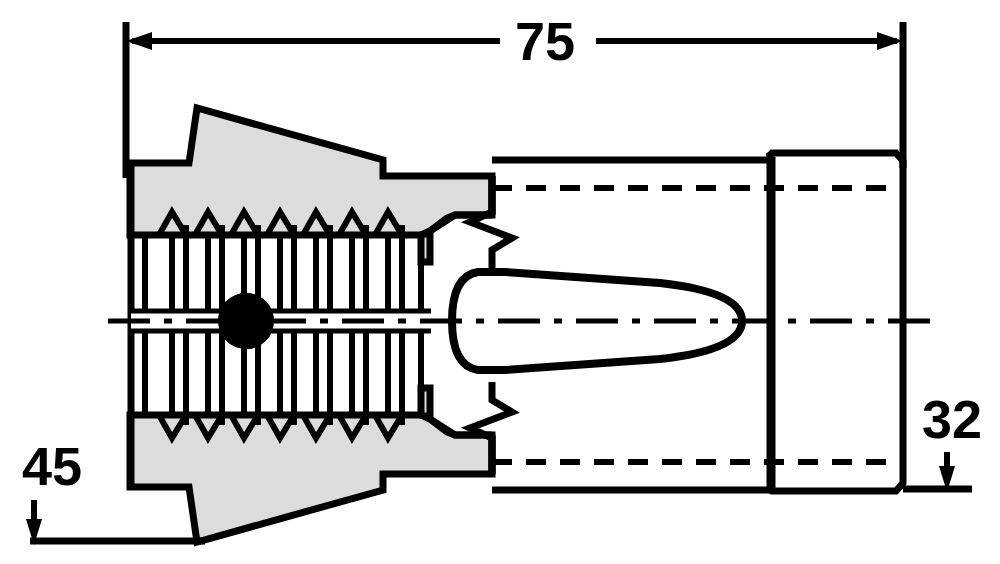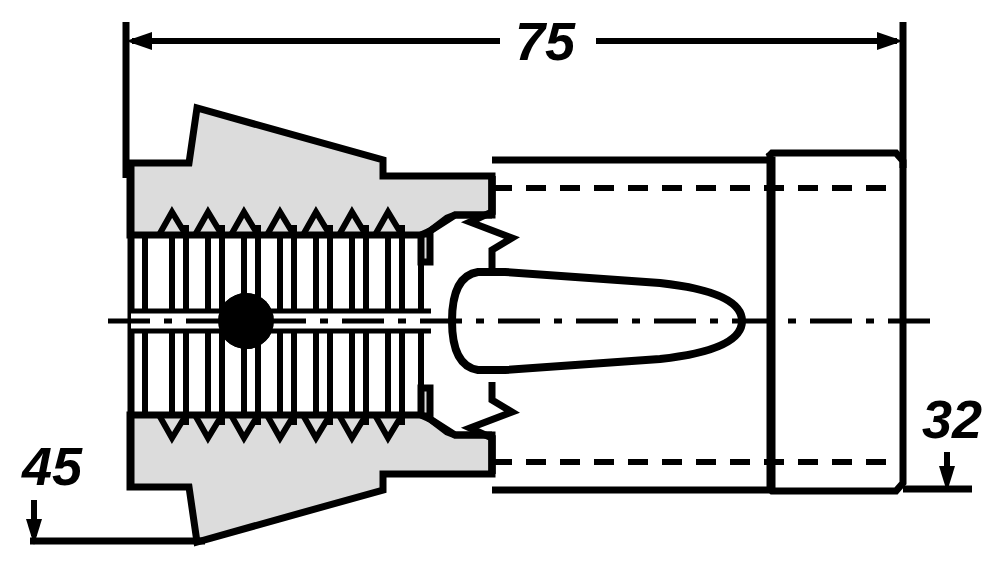--- a/index.html
+++ b/index.html
@@ -11,21 +11,20 @@
     width: 1000px;
     height: 564px;
     font-family: "Liberation Sans", sans-serif;
     overflow: hidden;
   }
   #drawing-root {
     position: relative;
     width: 1000px;
     height: 564px;
     background: #ffffff;
-    font-style: italic;
   }
   svg#tech-drawing {
     display: block;
     width: 1000px;
     height: 564px;
   }
   .dim-text {
     font-family: "Liberation Sans", sans-serif;
     font-weight: bold;
     font-size: 54px;

